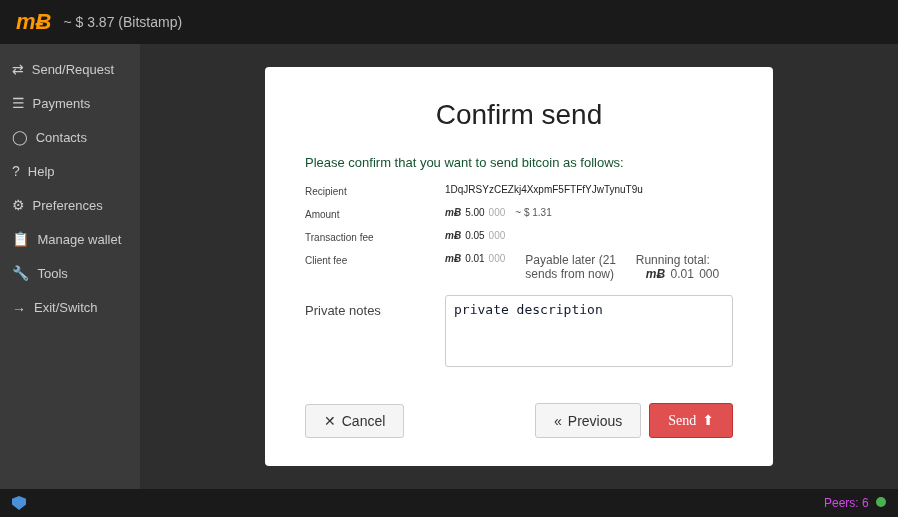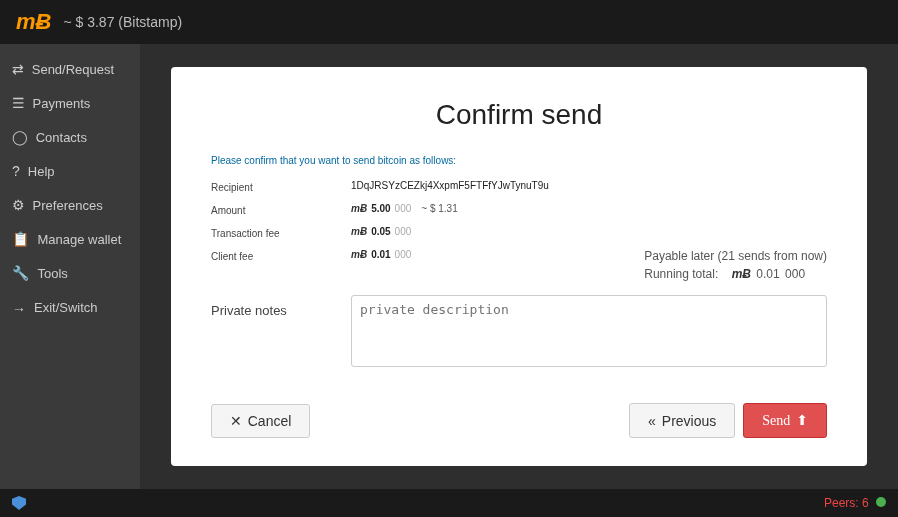--- a/index.html
+++ b/index.html
@@ -77,54 +77,54 @@
       display: flex;
       align-items: center;
       justify-content: center;
       z-index: 10;
     }
 
     
     .dialog {
       background: #fff;
       border-radius: 4px;
-      width: 696px;
+      width: 508px;
       padding: 32px 40px 28px;
       position: relative;
     }
     .dialog-title {
       font-size: 28px;
       font-weight: normal;
       text-align: center;
       margin-bottom: 24px;
       color: #222;
     }
     .dialog-intro {
-      font-size: 10px;
-      color: #0369a1;
+      font-size: 13px;
+      color: #14532d;
       margin-bottom: 14px;
     }
     .field-row {
       display: flex;
       align-items: flex-start;
       margin-bottom: 10px;
     }
     .field-label {
       width: 140px;
       font-size: 10px;
       color: #444;
       padding-top: 2px;
       flex-shrink: 0;
     }
     .field-value {
       font-size: 10px;
       color: #222;
     }
     .field-value .bold {
-      font-weight: bold;
+      font-weight: normal;
     }
     .field-value .muted {
       color: #aaa;
     }
     .field-value .approx {
       color: #555;
     }
     
     .fee-row {
       display: flex;
@@ -152,21 +152,21 @@
       padding-top: 8px;
       flex-shrink: 0;
     }
     .notes-textarea {
       flex: 1;
       height: 72px;
       border: 1px solid #ccc;
       border-radius: 3px;
       padding: 6px 8px;
       font-size: 13px;
-      color: #737373;
+      color: #0f172a;
       resize: none;
       outline: none;
     }
 
     
     .dialog-footer {
       display: flex;
       justify-content: space-between;
       align-items: center;
     }
@@ -205,21 +205,21 @@
     .status-bar {
       position: absolute;
       bottom: 0;
       left: 0;
       right: 0;
       height: 28px;
       background: #1a1a1a;
       display: flex;
       align-items: center;
       padding: 12px 12px;
-      color: #ef4444;
+      color: #d946ef;
       font-size: 12px;
       justify-content: space-between;
     }
     .status-left {
       display: flex;
       align-items: center;
       gap: 6px;
     }
     .shield-icon {
       width: 14px;
@@ -317,21 +317,21 @@
       </div>
 
       <div class="field-row">
         <div class="field-label">Client fee</div>
         <div style="display:flex;width:100%;justify-content:space-between;align-items:flex-start;">
           <div class="field-value" style="display:flex;align-items:center;gap:4px;">
             <span style="font-style:italic;font-weight:bold;color:#333;">mɃ</span>
             <span class="bold">0.01</span>
             <span class="muted">000</span>
           </div>
-          <div style="display:flex;flex-direction:column;align-items:flex-start;margin-left:20px;">
+          <div style="display:flex;flex-direction:row;align-items:flex-start;margin-left:20px;">
             <div class="fee-right-line">Payable later (21  sends from now)</div>
             <div class="fee-right-line">
               <span>Running total:</span>
               <span style="margin-left:10px;font-style:italic;font-weight:bold;color:#333;">mɃ</span>
               <span class="bold" style="margin-left:2px;">0.01</span>
               <span class="muted" style="margin-left:2px;">000</span>
             </div>
           </div>
         </div>
       </div>

